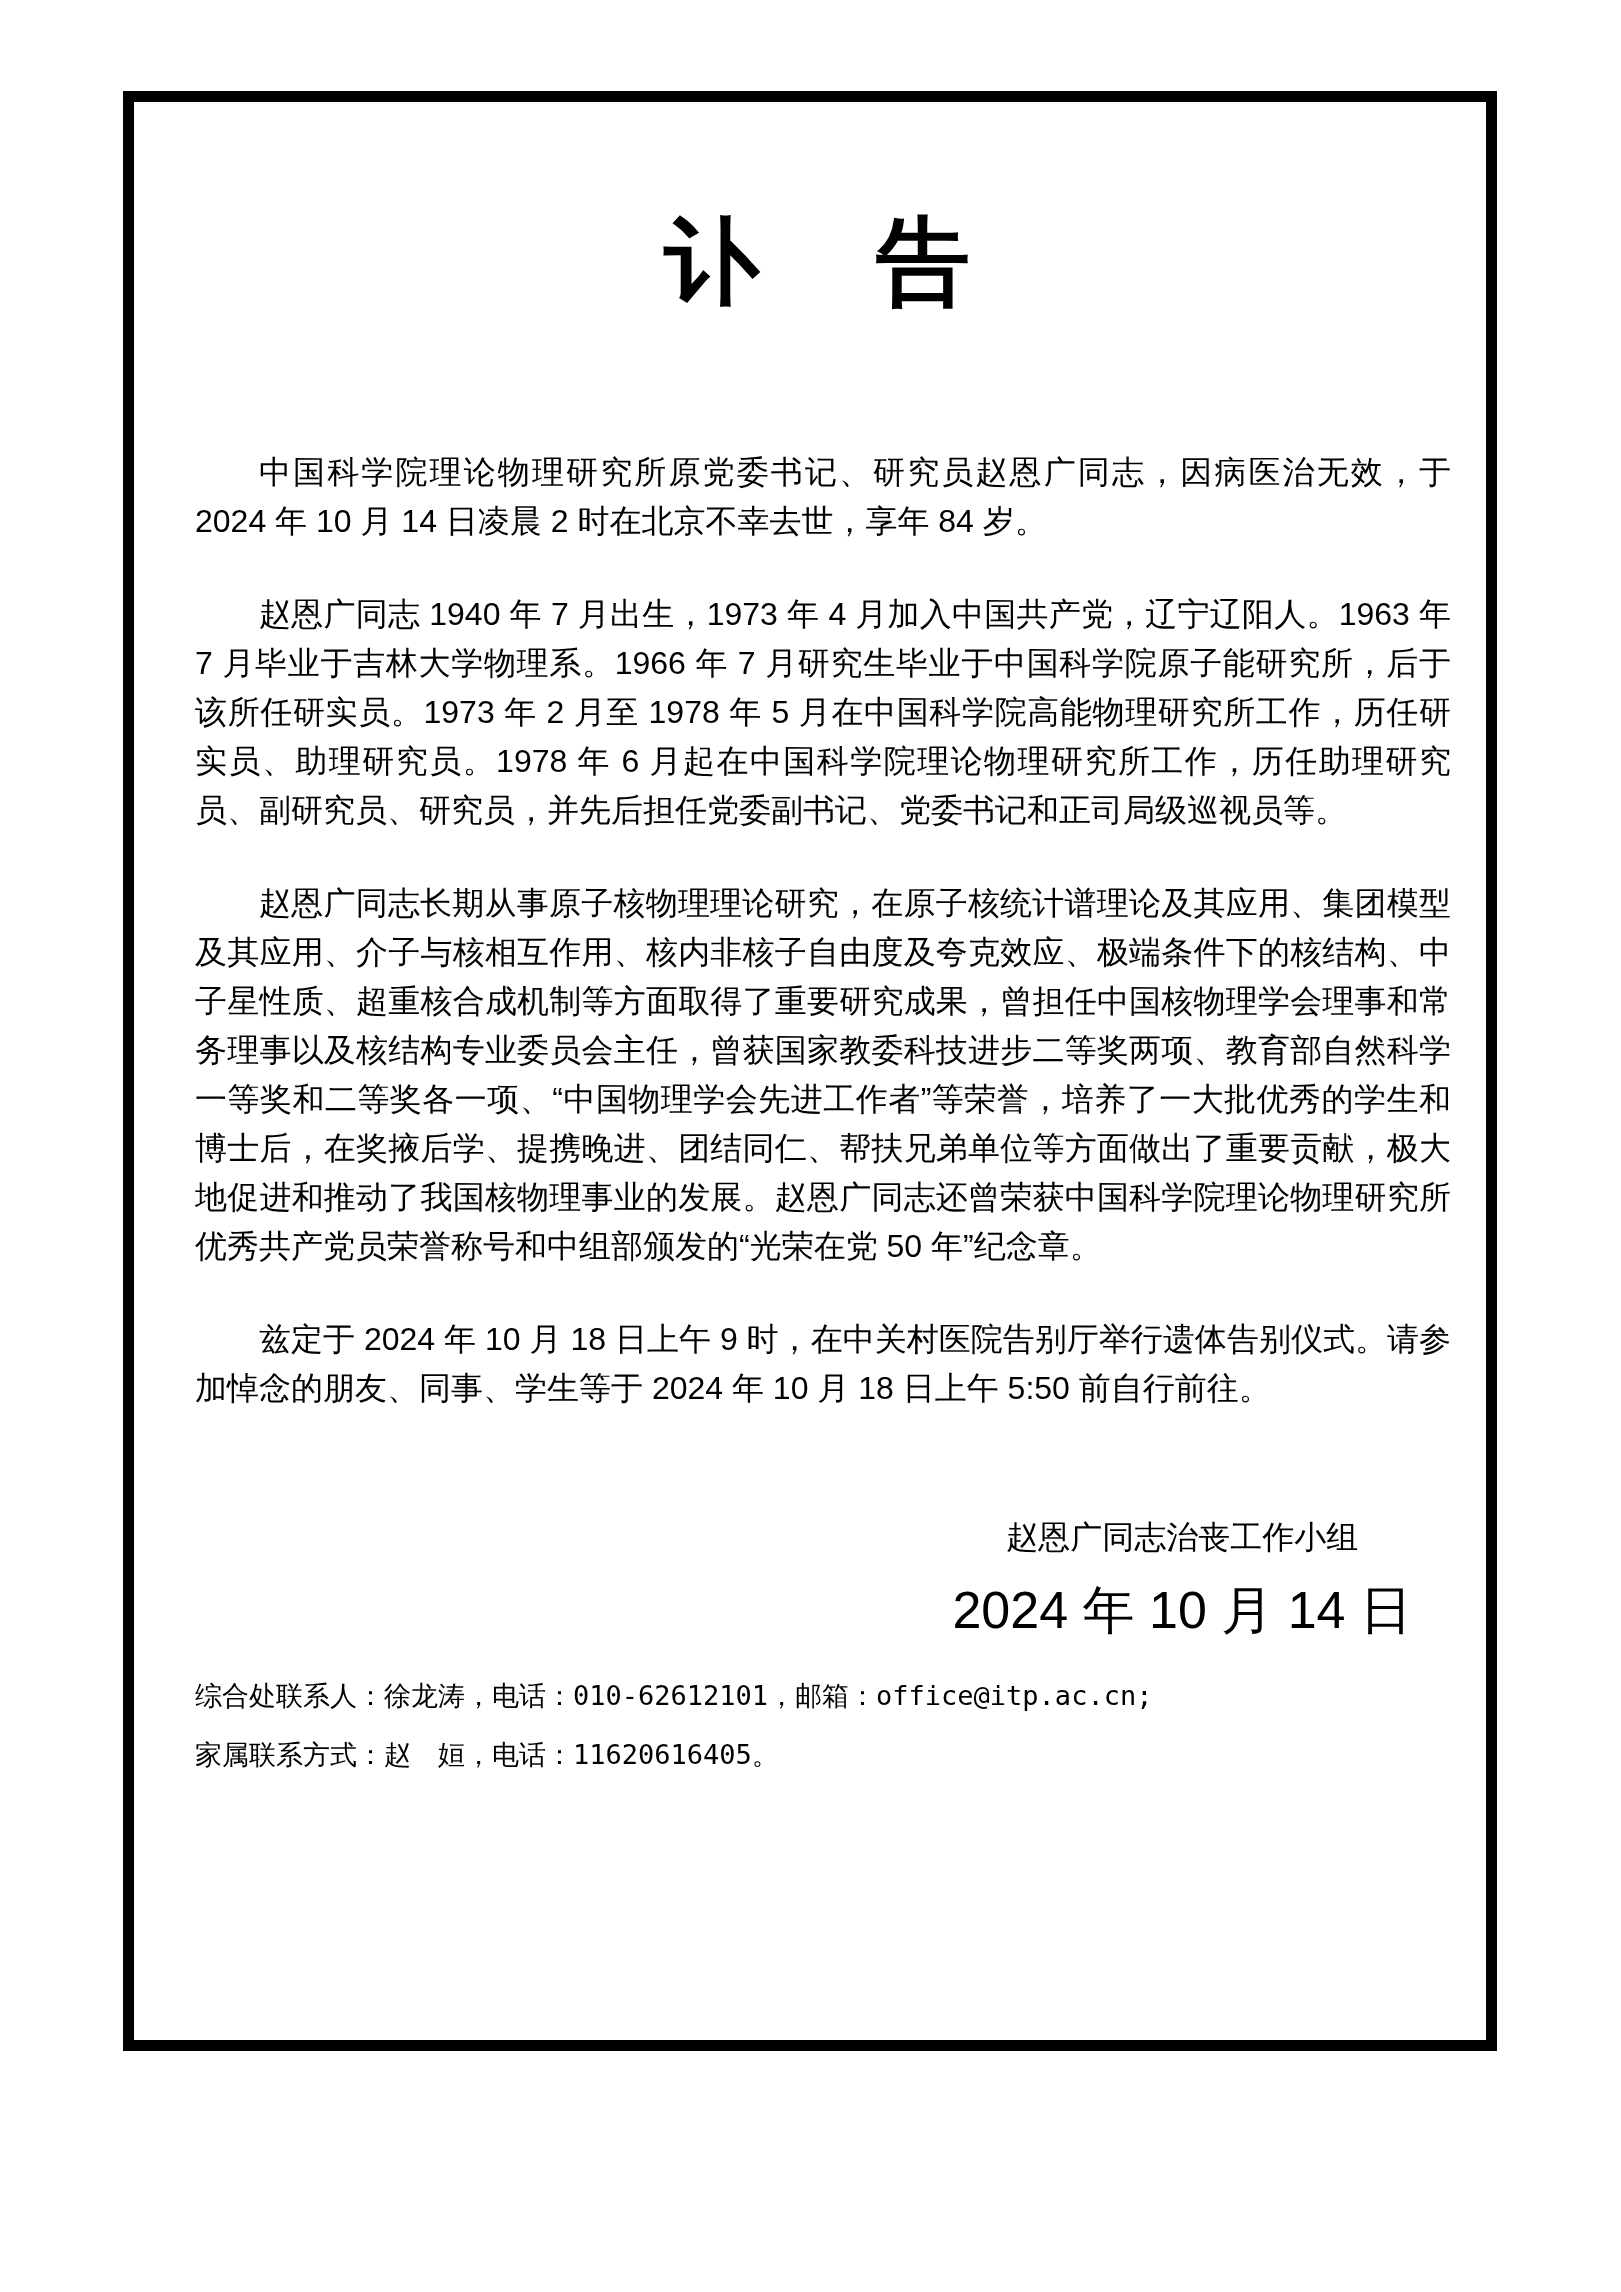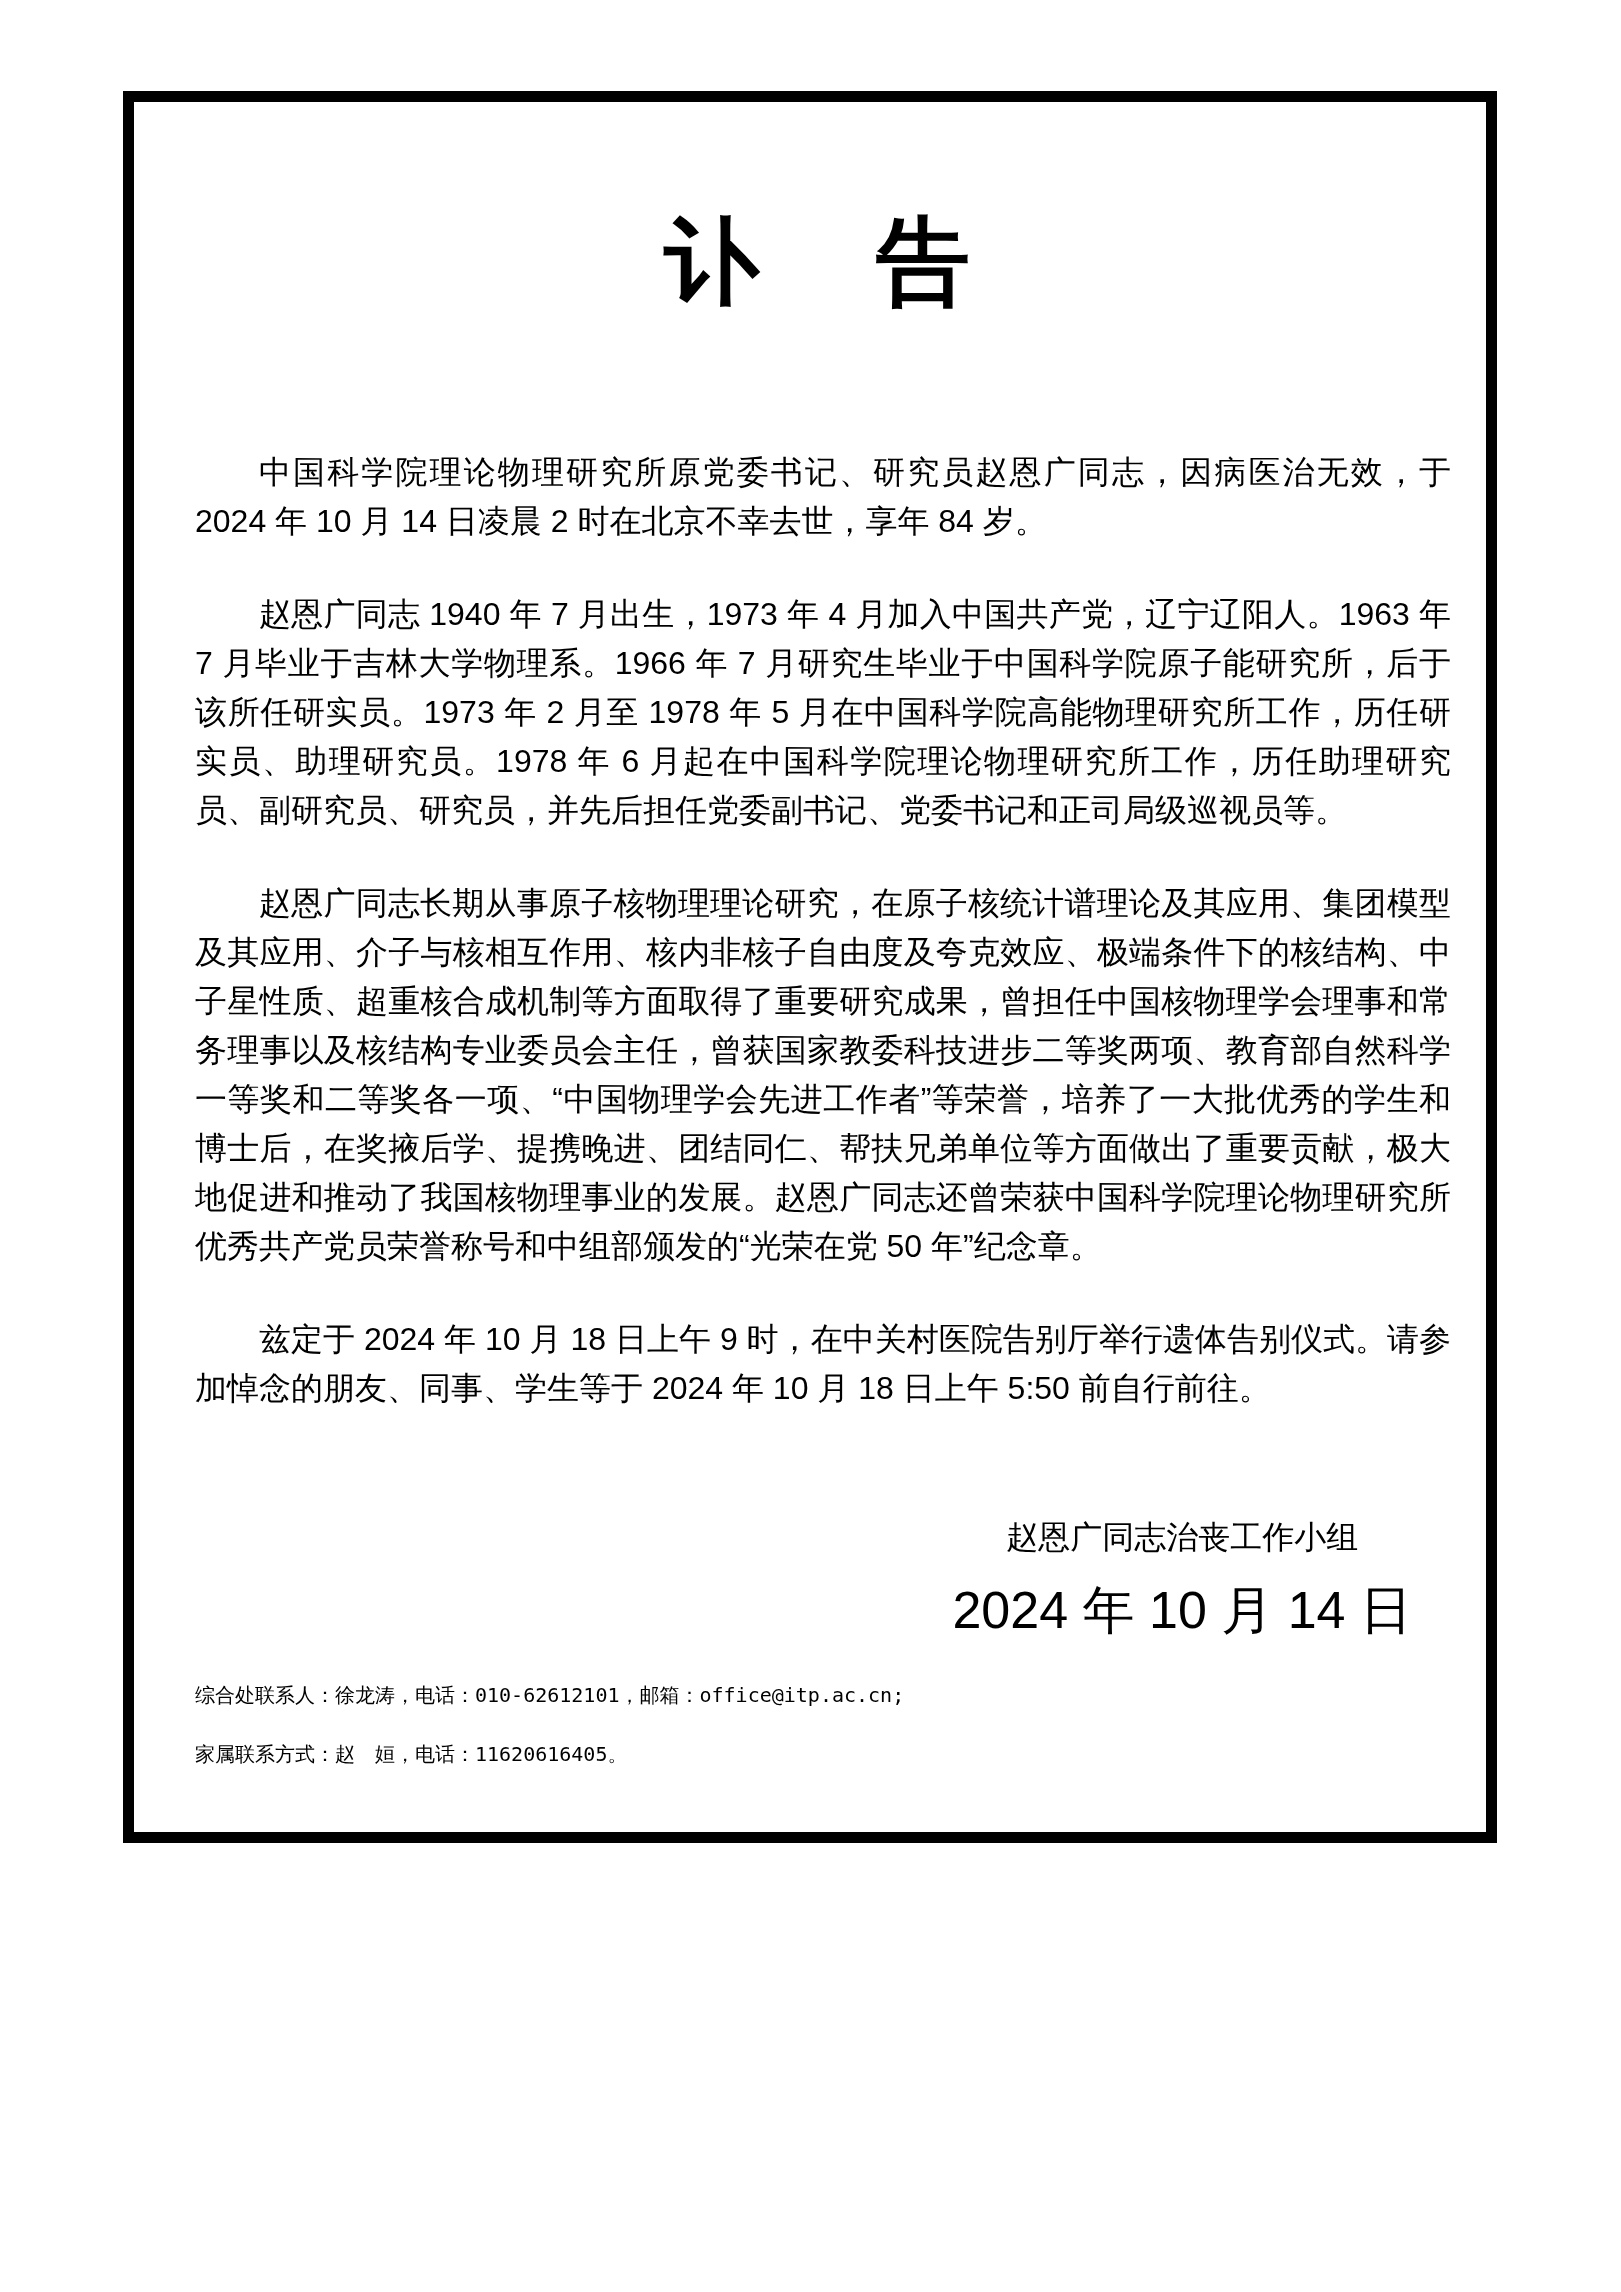--- a/index.html
+++ b/index.html
@@ -12,21 +12,21 @@
     width: 1621px;
     height: 2293px;
     font-family: "Liberation Sans", sans-serif;
     color: #000000;
   }
   .frame {
     position: absolute;
     left: 123px;
     top: 91px;
     width: 1374px;
-    height: 1752px;
+    height: 1960px;
     box-sizing: border-box;
     border: 11.8px solid #000000;
     background: #ffffff;
     padding: 54px 35px 0 61px;
     overflow: hidden;
   }
   .title {
     margin: 54px 0 135px 0;
     text-align: center;
     font-family: "Liberation Sans", sans-serif;
@@ -64,21 +64,21 @@
     font-size: 52px;
     line-height: 49px;
     white-space: nowrap;
   }
   .contacts {
     margin-top: 37px;
   }
   .contact-line {
     margin: 0 0 11.8px 0;
     font-family: "DejaVu Sans Mono", monospace;
-    font-size: 20px;
+    font-size: 27px;
     line-height: 47px;
     white-space: nowrap;
     color: #000000;
   }
 </style>
 </head>
 <body>
 
 <div class="frame">
 

